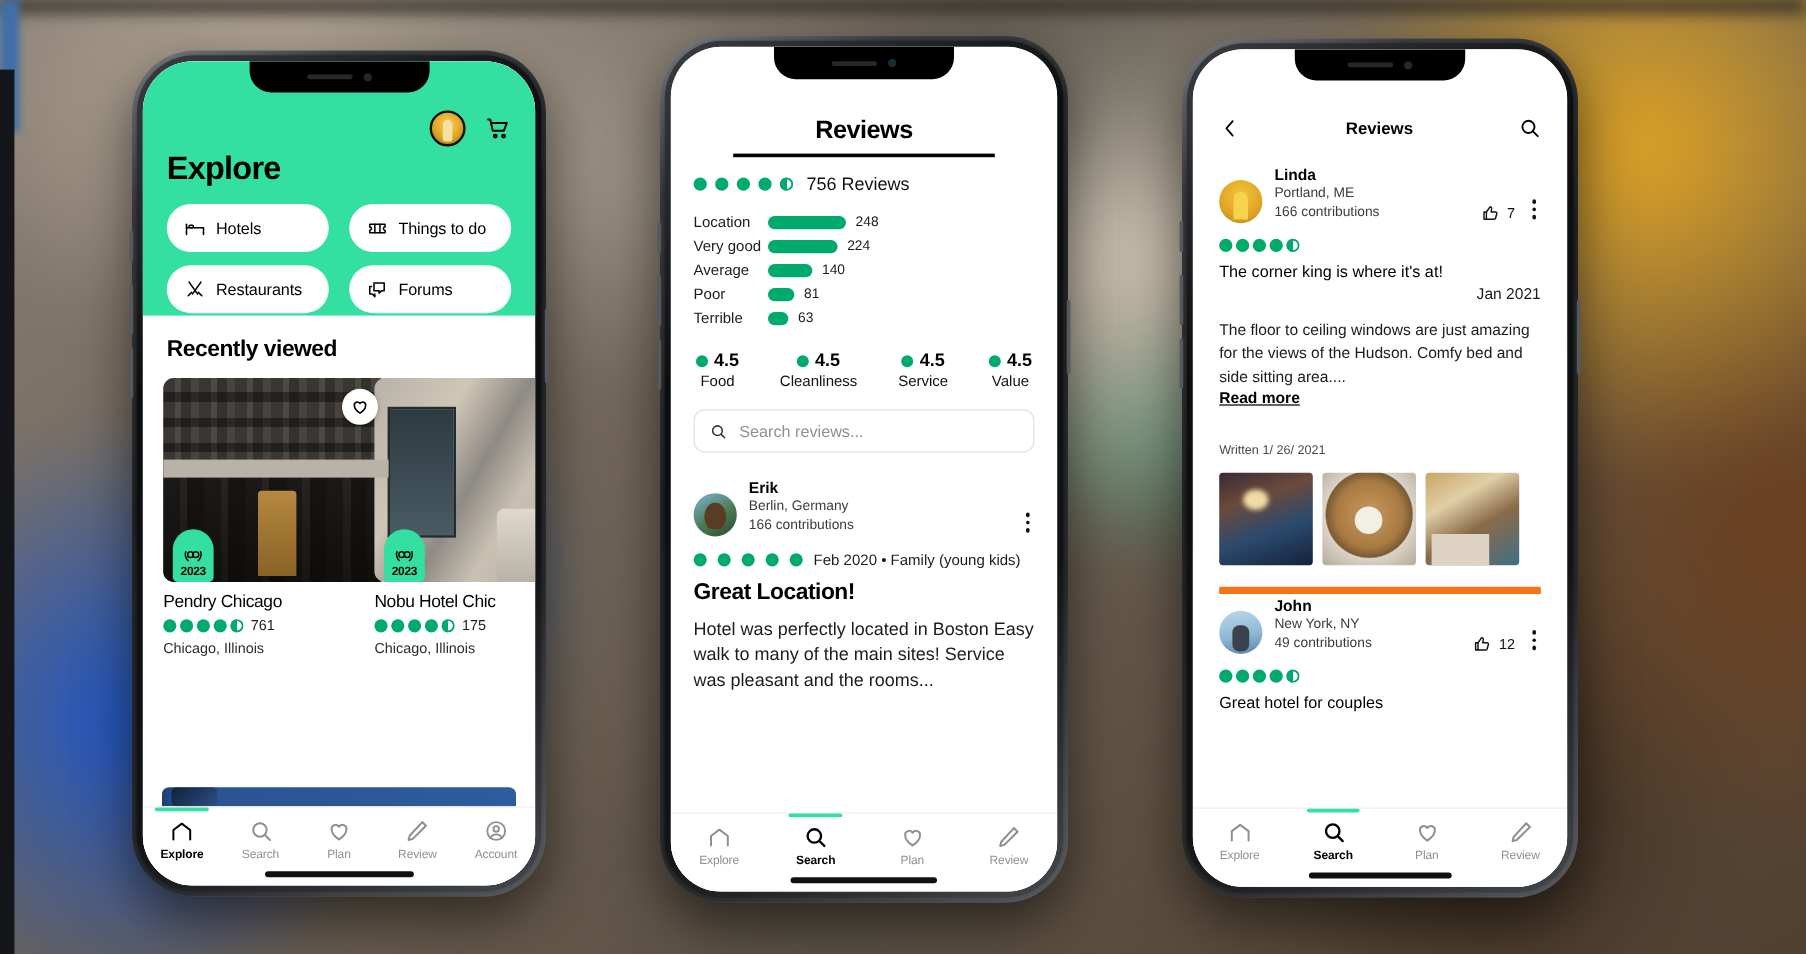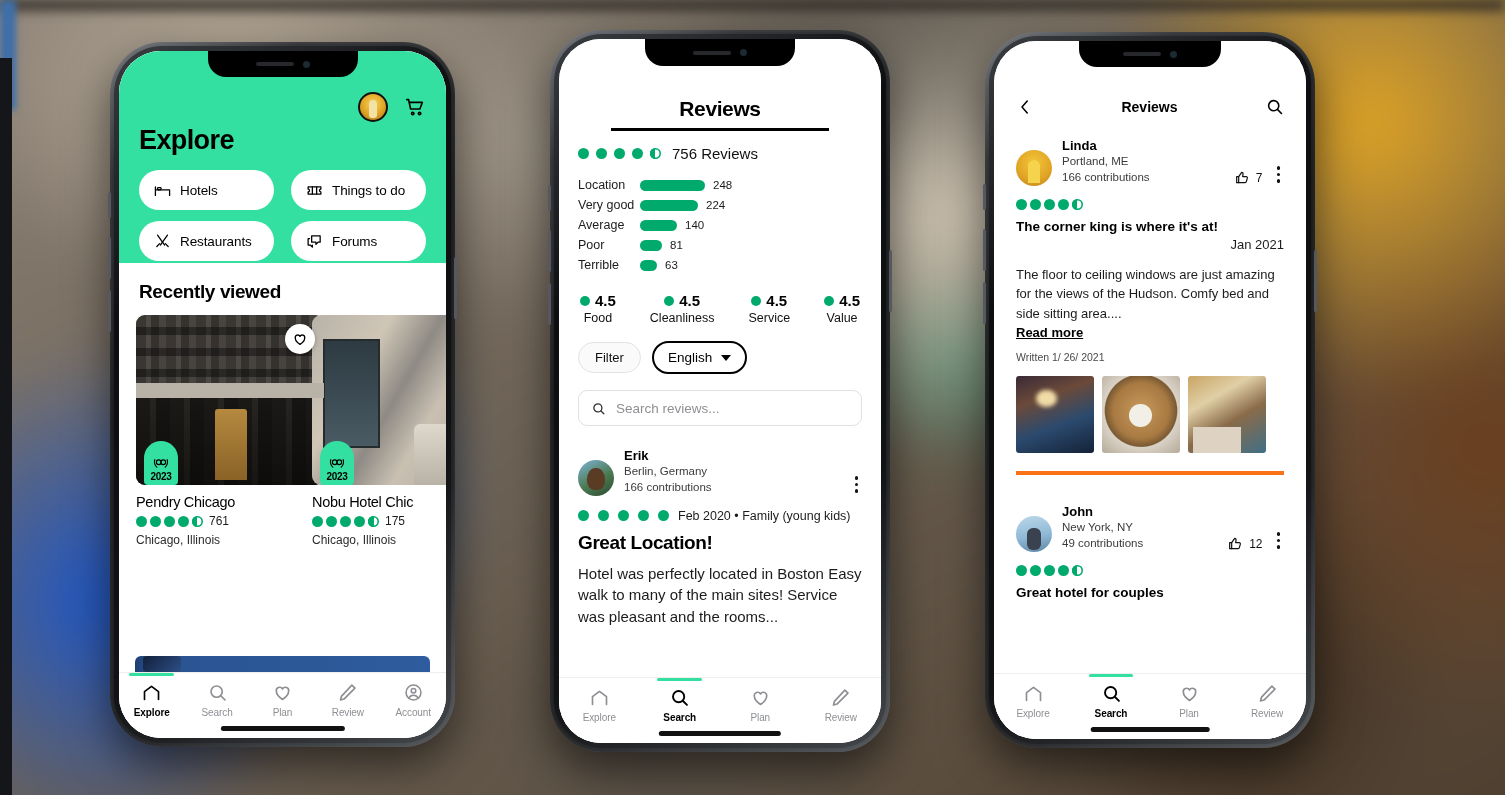--- a/index.html
+++ b/index.html
@@ -249,30 +249,30 @@
 
   
   #phone3 { left:985px; top:32px; width:330px; height:716px; }
   #phone3 .notch { width:142px; height:26px; }
   #p3-screen { position:relative; width:100%; height:100%; background:#fff; }
   .p3-top { display:flex; align-items:center; justify-content:space-between;
     padding:56px 22px 0; }
   .p3-title { font-size:14px; font-weight:700; color:#000; }
   .p3-body { padding:22px 22px 0; }
   .p3-rev { padding-bottom:4px; }
-  .p3-rev + .p3-rev { border-top:4px solid #f97316; padding-top:29px; margin-top:14px; }
+  .p3-rev + .p3-rev { border-top:6px solid #f97316; padding-top:2px; margin-top:14px; }
   .likes { display:flex; align-items:center; gap:6px; }
   .likes .n { font-size:12px; color:#111; }
   .p3-bubs { margin:13px 0 9px; }
-  .p3-h { font-size:13.5px; font-weight:700; color:#000; }
+  .p3-h { font-size:13.5px; font-weight:400; color:#000; }
   .p3-date { font-size:13px; color:#1c1c1c; margin-top:3px;text-align:right; }
   .p3-text { font-size:13px; color:#1c1c1c; line-height:1.5; margin-top:13px; }
   .readmore { font-size:13px; color:#000; font-weight:600;
     text-decoration:underline; display:inline-block; }
-  .written { font-size:10.5px; color:#4a4a4a; margin-top:10px; }
+  .written { font-size:10.5px; color:#4a4a4a; margin-top:28px; }
   .thumbs { display:flex; gap:8px; margin-top:13px; }
   .thumb { width:78px; height:77px; border-radius:3px; overflow:hidden; position:relative; }
   .th1 { background:linear-gradient(160deg,#3a2a36 0%,#6b4a3a 30%,#2b4a6e 62%,#142238 100%); }
   .th1::after{ content:""; position:absolute; left:26%; top:18%; width:26%; height:22%;
     border-radius:50%; background:#f0dca6; filter:blur(2px); }
   .th2 { background:radial-gradient(circle at 50% 45%, #c89a5e 0%, #a87a42 48%, #7a5a34 62%,
     #d9d2c6 64%, #b5aa99 100%); }
   .th2::after{ content:""; position:absolute; left:34%; top:36%; width:30%; height:30%;
     border-radius:50%; background:#f2efe6; }
   .th3 { background:linear-gradient(150deg,#c9a564 0%,#e0cfa6 30%,#8a6b4a 58%,#3f6f86 100%); }
@@ -536,27 +536,20 @@
           </div>
           <div class="subr">
             <div class="top">
                 <span class="bub sm"></span>
               <span class="score">4.5</span>
               </div>
             <div class="nm">Value</div>
           </div>
         </div>
 
-        <div class="filters">
-          <div class="btn-filter">Filter</div>
-          <div class="btn-lang">
-            <span>English</span>
-            <span class="caret"></span>
-          </div>
-        </div>
 
         <div class="searchbar">
           <svg width="15" height="15" viewBox="0 0 24 24" fill="none" stroke="#333" stroke-width="2.1" stroke-linecap="round">
             <circle cx="11" cy="11" r="6.4"></circle>
               <path d="M16 16l4.5 4.5"></path>
           </svg>
           <span class="ph">Search reviews...</span>
         </div>
 
         <div class="rev-block">

